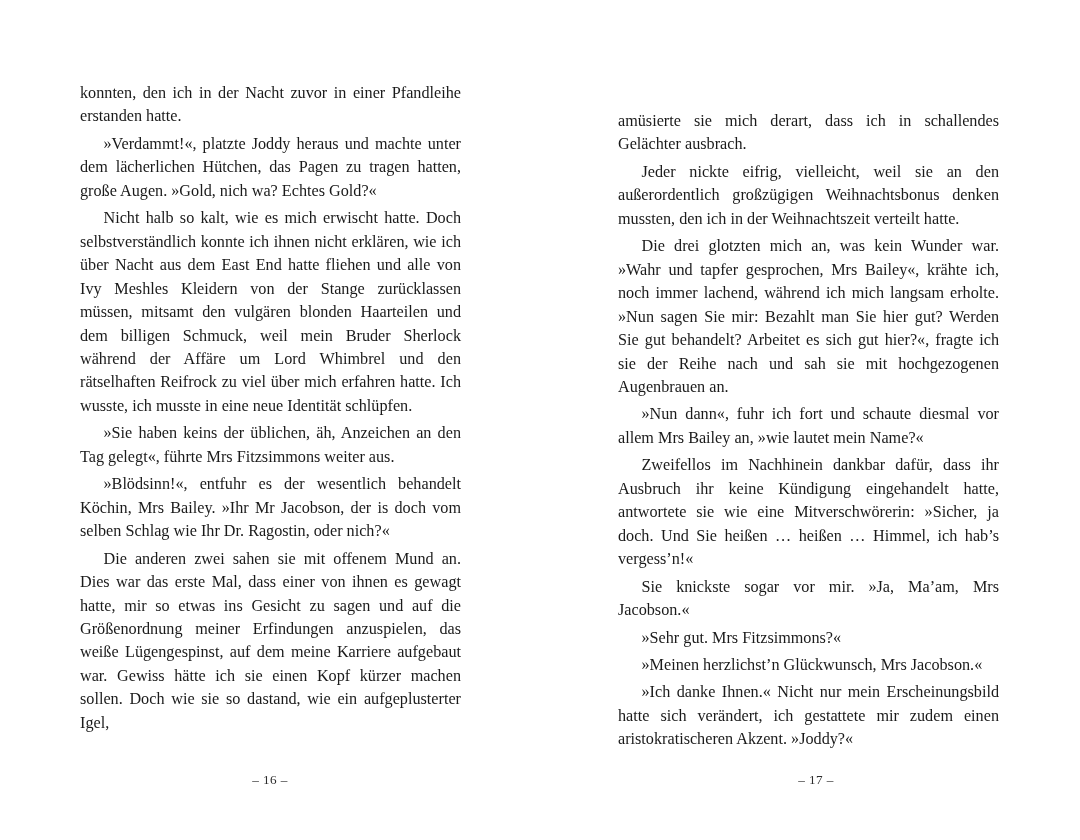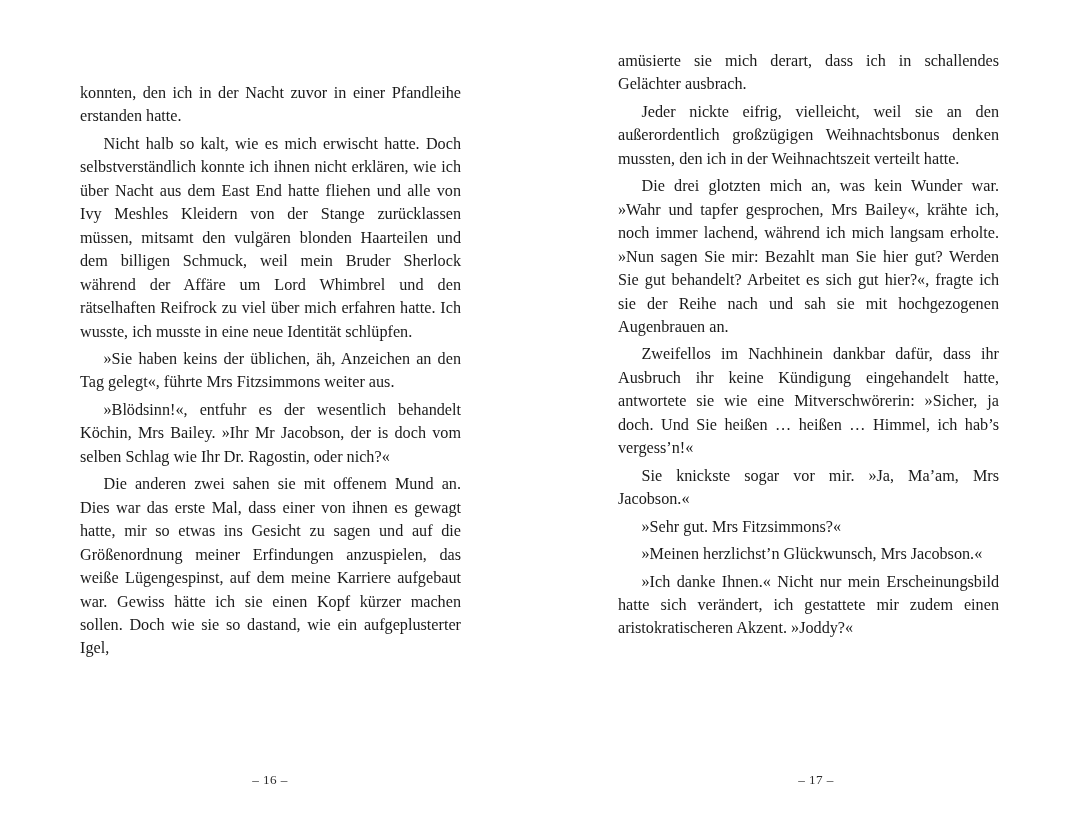--- a/index.html
+++ b/index.html
@@ -23,21 +23,21 @@
     display: flex;
   }
   .page {
     position: relative;
     width: 540px;
     height: 840px;
     box-sizing: border-box;
     background: #ffffff;
   }
   .page-left  { padding: 78px 75px 0 76px; }
-  .page-right { padding: 46px 77px 0 74px; }
+  .page-right { padding: 106px 77px 0 74px; }
 
   .text-block {
     font-size: 16.2px;
     line-height: 23.45px;
     text-align: justify;
     text-justify: inter-word;
     -webkit-font-smoothing: antialiased;
     hyphens: manual;
   }
   .text-block p {
@@ -63,33 +63,35 @@
   .page-right .folio { padding-left: 6px; }
 </style>
 </head>
 <body style="background: rgb(255, 255, 255); color: rgb(26, 26, 26);">
 
 <div class="spread">
 
   <div class="page page-left">
     <div class="text-block">
         <p class="noindent">konnten, den ich in der Nacht zuvor in einer Pfandleihe erstanden hatte.</p>
+        <p>»Verdammt!«, platzte Joddy heraus und machte unter dem lächerlichen Hütchen, das Pagen zu tragen hatten, große Augen. »Gold, nich wa? Echtes Gold?«</p>
         <p>Nicht halb so kalt, wie es mich erwischt hatte. Doch selbstverständlich konnte ich ihnen nicht erklären, wie ich über Nacht aus dem East End hatte fliehen und alle von Ivy Meshles Kleidern von der Stange zurücklassen müssen, mitsamt den vulgären blonden Haarteilen und dem billigen Schmuck, weil mein Bruder Sherlock während der Affäre um Lord Whimbrel und den rätselhaften Reifrock zu viel über mich erfahren hatte. Ich wusste, ich musste in eine neue Identität schlüpfen.</p>
         <p>»Sie haben keins der üblichen, äh, Anzeichen an den Tag gelegt«, führte Mrs Fitzsimmons weiter aus.</p>
         <p>»Blödsinn!«, entfuhr es der wesentlich behandelt Köchin, Mrs Bailey. »Ihr Mr Jacobson, der is doch vom selben Schlag wie Ihr Dr. Ragostin, oder nich?«</p>
         <p>Die anderen zwei sahen sie mit offenem Mund an. Dies war das erste Mal, dass einer von ihnen es gewagt hatte, mir so etwas ins Gesicht zu sagen und auf die Größenordnung meiner Erfindungen anzuspielen, das weiße Lügengespinst, auf dem meine Karriere aufgebaut war. Gewiss hätte ich sie einen Kopf kürzer machen sollen. Doch wie sie so dastand, wie ein aufgeplusterter Igel,</p>
       </div>
     <div class="folio">– 16 –</div>
   </div>
 
   <div class="page page-right">
     <div class="text-block">
         <p class="noindent">amüsierte sie mich derart, dass ich in schallendes Gelächter ausbrach.</p>
         <p>Jeder nickte eifrig, vielleicht, weil sie an den außerordentlich großzügigen Weihnachtsbonus denken mussten, den ich in der Weihnachtszeit verteilt hatte.</p>
         <p>Die drei glotzten mich an, was kein Wunder war. »Wahr und tapfer gesprochen, Mrs Bailey«, krähte ich, noch immer lachend, während ich mich langsam erholte. »Nun sagen Sie mir: Bezahlt man Sie hier gut? Werden Sie gut behandelt? Arbeitet es sich gut hier?«, fragte ich sie der Reihe nach und sah sie mit hochgezogenen Augenbrauen an.</p>
+        <p>»Nun dann«, fuhr ich fort und schaute diesmal vor allem Mrs Bailey an, »wie lautet mein Name?«</p>
         <p>Zweifellos im Nachhinein dankbar dafür, dass ihr Ausbruch ihr keine Kündigung eingehandelt hatte, antwortete sie wie eine Mitverschwörerin: »Sicher, ja doch. Und Sie heißen … heißen … Himmel, ich hab’s vergess’n!«</p>
         <p>Sie knickste sogar vor mir. »Ja, Ma’am, Mrs Jacobson.«</p>
         <p>»Sehr gut. Mrs Fitzsimmons?«</p>
         <p>»Meinen herzlichst’n Glückwunsch, Mrs Jacobson.«</p>
         <p>»Ich danke Ihnen.« Nicht nur mein Erscheinungsbild hatte sich verändert, ich gestattete mir zudem einen aristokratischeren Akzent. »Joddy?«</p>
       </div>
     <div class="folio">– 17 –</div>
   </div>
 
 </div>

